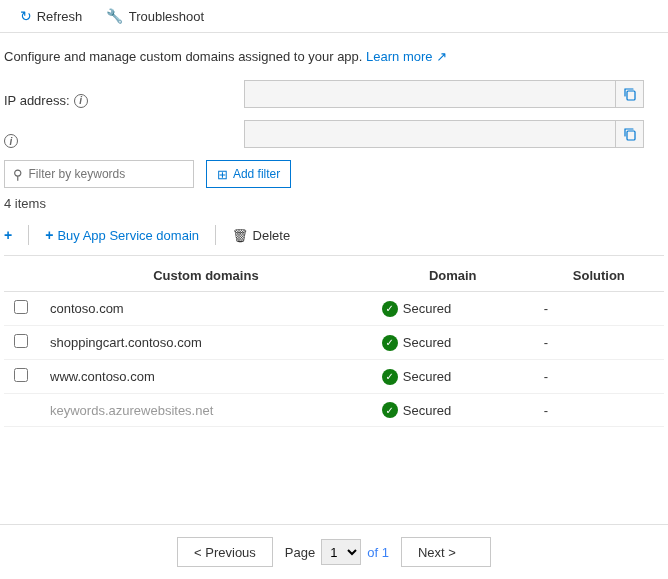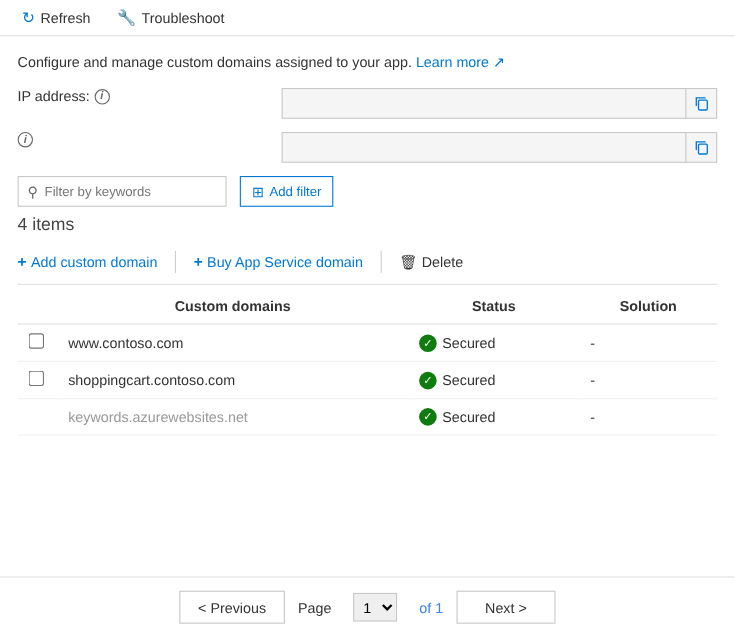--- a/index.html
+++ b/index.html
@@ -31,37 +31,37 @@
       color: #333;
       padding: 2px 4px;
     }
     .toolbar-icon {
       font-size: 14px;
       color: #0078d4;
     }
 
     
     .main {
-      padding: 16px 16px;
+      padding: 16px 4px;
     }
 
     .description {
       font-size: 13px;
       color: #333;
       margin-bottom: 16px;
     }
     .description a {
       color: #0078d4;
       text-decoration: none;
     }
 
     
     .field-row {
       display: flex;
-      align-items: flex-start;
+      align-items: flex-end;
       margin-bottom: 12px;
       margin-top: 10px;
     }
     .field-label {
       font-size: 13px;
       color: #333;
       min-width: 240px;
       display: flex;
       align-items: center;
       gap: 4px;
@@ -147,21 +147,21 @@
       color: #0078d4;
       font-size: 12px;
       padding: 3px 10px;
       cursor: pointer;
       height: 28px;
     }
     .filter-icon { font-size: 13px; }
 
     
     .items-count {
-      font-size: 16px;
+      font-size: 13px;
       color: #444;
       margin-bottom: 12px;
     }
 
     
     .action-bar {
       display: flex;
       align-items: center;
       gap: 0;
       margin-bottom: 4px;
@@ -262,31 +262,30 @@
       border: 1px solid #c8c8c8;
       background: #fff;
       font-size: 13px;
       padding: 5px 16px;
       cursor: pointer;
       color: #333;
       min-width: 90px;
       height: 30px;
       display: flex;
       align-items: center;
-      justify-content: center;
     }
     .page-btn:disabled {
       color: #999;
       background: #f5f5f5;
       cursor: default;
     }
     .page-info {
       display: flex;
       align-items: center;
-      gap: 20px;
+      gap: 6px;
       font-size: 13px;
     }
     .page-label { color: #333; }
     .page-select {
       border: 1px solid #c8c8c8;
       padding: 3px 4px;
       font-size: 13px;
       height: 26px;
       min-width: 40px;
     }
@@ -365,58 +364,68 @@
       </button>
     </div>
 
     <div class="items-count">
       <span>4 items</span>
     </div>
 
     <div class="action-bar">
       <button class="action-btn">
         <span class="plus-icon">+</span>
-        <span>Add custom domain</span>
       </button>
       <div class="action-divider"></div>
       <button class="action-btn">
         <span class="plus-icon">+</span>
         <span>Buy App Service domain</span>
       </button>
       <div class="action-divider"></div>
       <button class="delete-btn">
         <span>🗑</span>
         <span>Delete</span>
       </button>
     </div>
 
     <table class="domain-table">
       <thead>
         <tr>
           <th class="checkbox-col"></th>
           <th>Custom domains</th>
-          <th>Status</th>
+          <th>Domain</th>
           <th>Solution</th>
         </tr>
       </thead>
       <tbody id="table-body">
-          <tr>
+      <tr>
             <td class="checkbox-col"><input type="checkbox" style=""></td>
-            <td>www.contoso.com</td>
+            <td>contoso.com</td>
             <td>
               <div class="status-secured">
                 <span class="secured-icon">✓</span>
                 <span>Secured</span>
               </div>
             </td>
             <td class="solution-dash">-</td>
           </tr>
           <tr>
             <td class="checkbox-col"><input type="checkbox" style=""></td>
             <td>shoppingcart.contoso.com</td>
+            <td>
+              <div class="status-secured">
+                <span class="secured-icon">✓</span>
+                <span>Secured</span>
+              </div>
+            </td>
+            <td class="solution-dash">-</td>
+          </tr>
+          <tr>
+            <td class="checkbox-col"><input type="checkbox" style=""></td>
+            <td>www.contoso.com</td>
             <td>
               <div class="status-secured">
                 <span class="secured-icon">✓</span>
                 <span>Secured</span>
               </div>
             </td>
             <td class="solution-dash">-</td>
           </tr>
           <tr>
             <td class="checkbox-col"></td>

